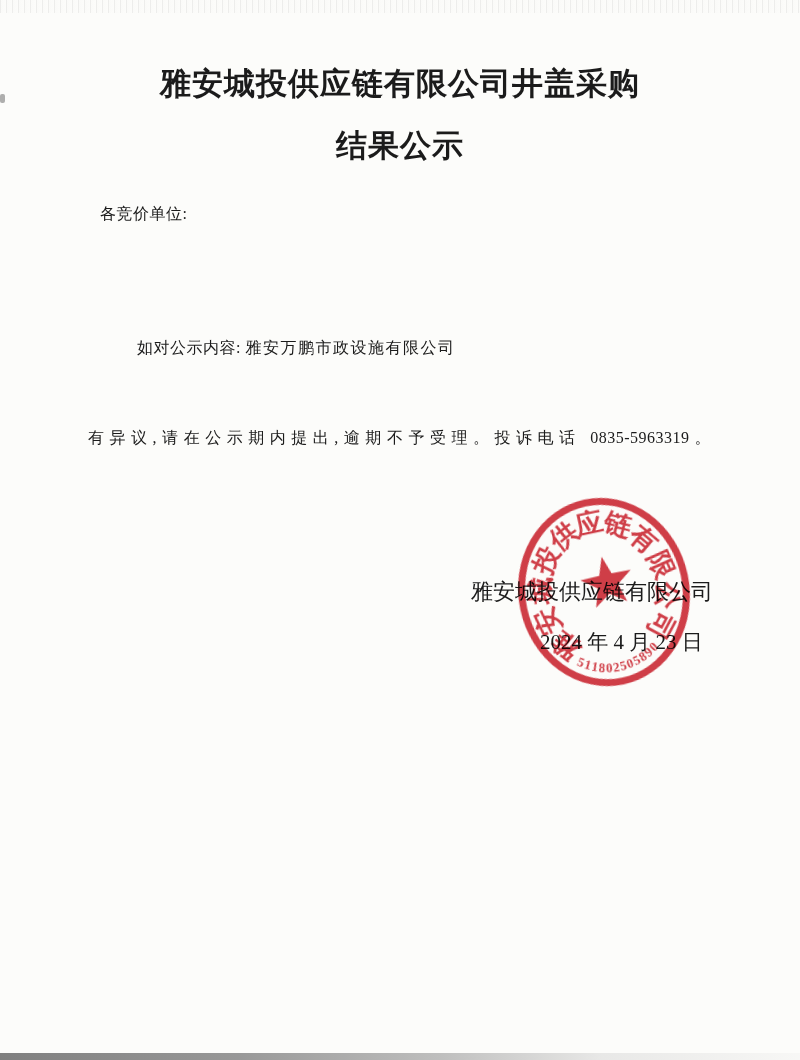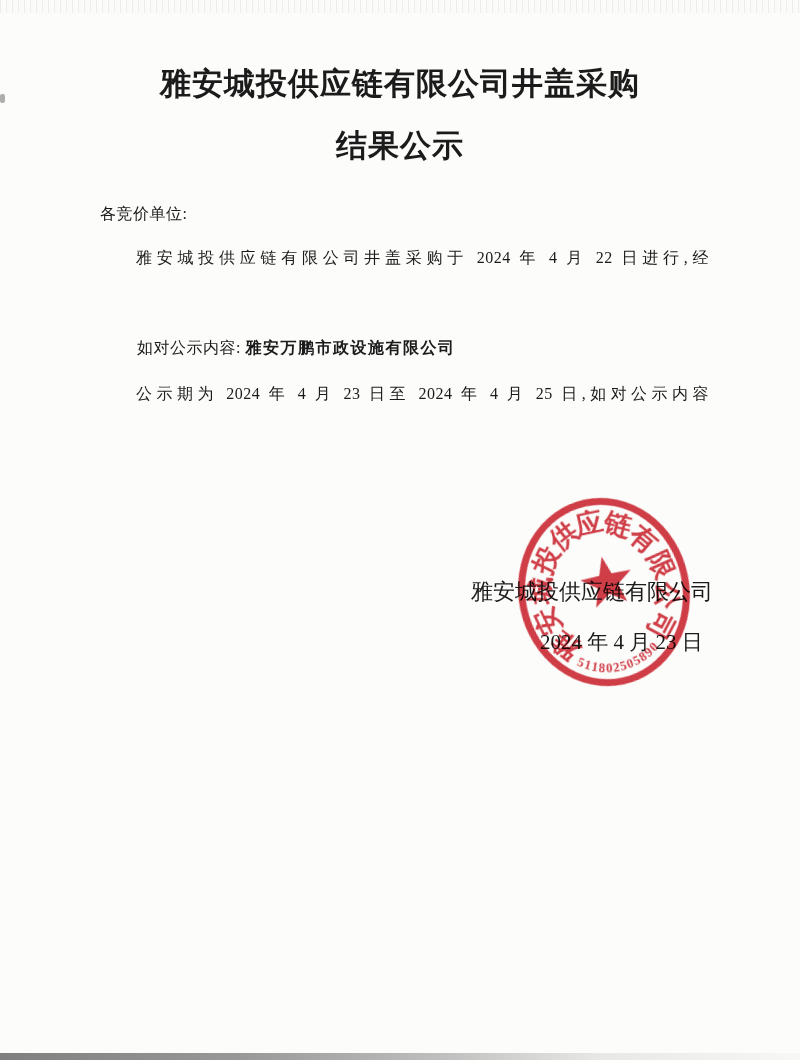--- a/index.html
+++ b/index.html
@@ -62,21 +62,21 @@
     line-height: 28px;
     white-space: nowrap;
     letter-spacing: 0.5px;
   }
   .l-salutation { left: 100px; top: 200px; }
   .l-p1a { left: 136px; top: 244px; width: 573px; text-align: justify; text-align-last: justify; }
   .l-p1b { left: 89px;  top: 288px; }
   .l-winner { left: 137px; top: 334px; }
   .l-p2a { left: 136px; top: 380px; width: 573px; text-align: justify; text-align-last: justify; }
   .l-p2b { left: 88px;  top: 424px; width: 623px; text-align: justify; text-align-last: justify; }
-  .winner-name { font-weight: bold; letter-spacing: 1.5px; }
+  .winner-name { font-weight: normal; letter-spacing: 1.5px; }
   .sig-company {
     position: absolute;
     left: 471px; top: 578px;
     font-size: 22px; line-height: 28px;
     white-space: nowrap;
   }
   .sig-date {
     position: absolute;
     left: 540px; top: 628px;
     font-size: 21px; line-height: 28px;
@@ -122,27 +122,26 @@
 <div class="page">
 
   <div class="top-artifact"></div>
   <div class="edge-speck"></div>
 
   <div class="title title-1">雅安城投供应链有限公司井盖采购</div>
   <div class="title title-2">结果公示</div>
 
   <div class="bodyline l-salutation">各竞价单位:</div>
 
-  <div class="bodyline l-p1a">雅安城投供应链有限公司井盖采购于 2024 年 4 月 22 日进行,经</div>
 
   <div class="bodyline l-winner">
     <span>如对公示内容: </span><span class="winner-name">雅安万鹏市政设施有限公司</span>
   </div>
 
-  <div class="bodyline l-p2a">公示期为 2024 年 4 月 23 日至 2024 年 4 月 25 日,如对公示内容</div>
+  <div class="bodyline l-p2b">有异议,请在公示期内提出,逾期不予受理。投诉电话 0835-5963319。</div>
 
   <div class="sig-company">雅安城投供应链有限公司</div>
   <div class="sig-date">2024 年 4 月 23 日</div>
 
   <div class="seal">
     <svg id="seal-svg" viewBox="0 0 180 196" xmlns="http://www.w3.org/2000/svg">
       <ellipse class="seal-ring" cx="90" cy="98" rx="82" ry="91"></ellipse>
       <polygon class="seal-star" points="95,63 101.3,81.3 120.7,81.7 105.3,93.3 110.9,111.8 95,100.8 79.1,111.8 84.7,93.3 69.3,81.7 88.7,81.3"></polygon>
     <text class="seal-char" transform="translate(41.7 143.0) rotate(-130.0)">雅</text>
         <text class="seal-char" transform="translate(28.9 114.9) rotate(-104.0)">安</text>

